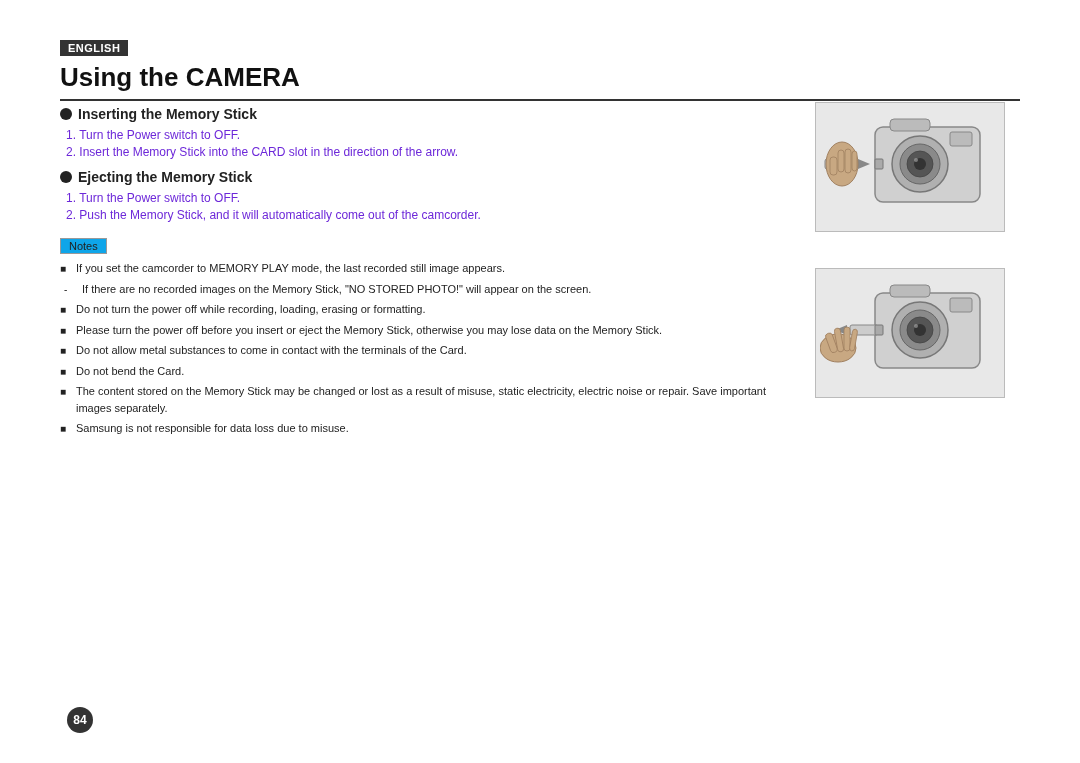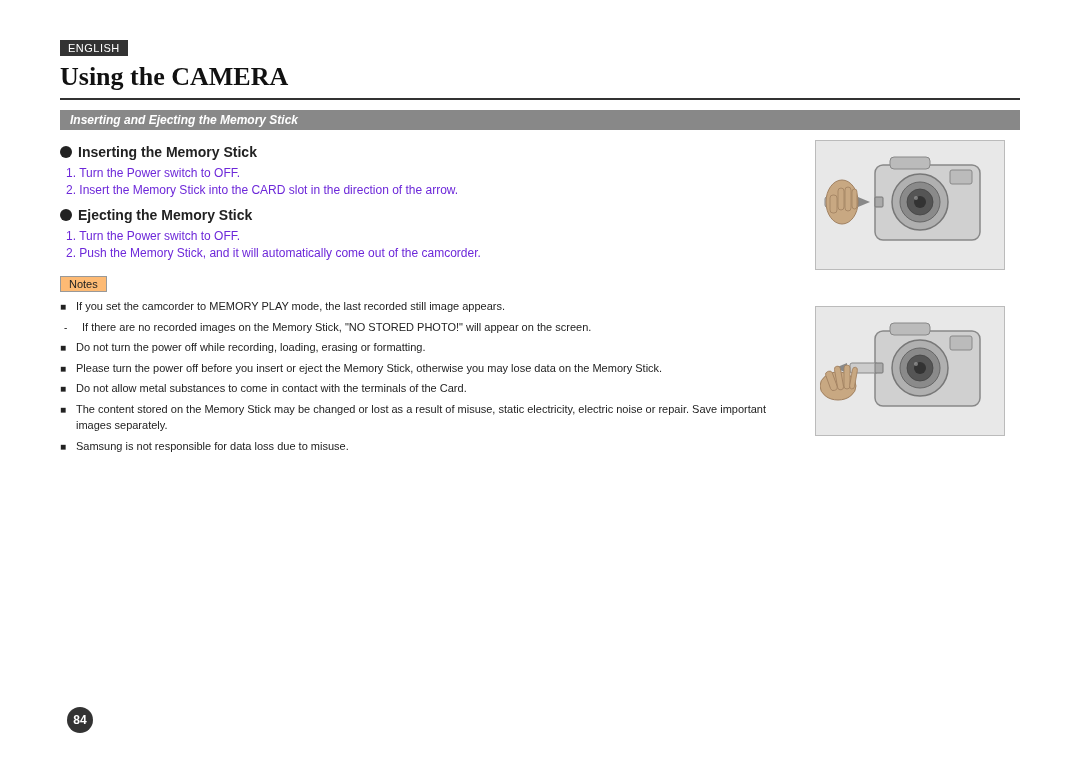--- a/index.html
+++ b/index.html
@@ -15,34 +15,33 @@
     .page {
       width: 1080px;
       height: 763px;
       padding: 40px 60px 40px 60px;
       position: relative;
     }
     .english-badge {
       background: #333;
       color: #fff;
       font-size: 11px;
-      font-weight: normal;
+      font-weight: bold;
       padding: 2px 8px;
       display: inline-block;
       margin-bottom: 6px;
       letter-spacing: 0.5px;
     }
     .main-title {
       font-size: 26px;
       font-weight: bold;
       color: #111;
       border-bottom: 2px solid #333;
       padding-bottom: 6px;
       margin-bottom: 1px;
-      font-family: Liberation Serif, serif;
     }
     .section-header {
       background: #888;
       color: #fff;
       font-size: 12px;
       font-style: italic;
       font-weight: bold;
       padding: 3px 10px;
       margin-top: 10px;
       margin-bottom: 10px;
@@ -91,21 +90,21 @@
       color: #6d28d9;
       margin-bottom: 3px;
       padding-left: 2px;
     }
     .notes-box {
       border: 1px solid #999;
       display: inline-block;
       padding: 1px 8px;
       font-size: 11px;
       margin-bottom: 6px;
-      background: #fdba74;
+      background: #0ea5e9;
     }
     .notes-list {
       list-style: none;
       padding-left: 0;
     }
     .notes-list li {
       font-size: 11px;
       color: #222;
       margin-bottom: 4px;
       padding-left: 16px;
@@ -160,21 +159,20 @@
   </style>
 </head>
 <body>
 
 <div class="page">
 
   <div class="english-badge">ENGLISH</div>
 
   <div class="main-title">Using the CAMERA</div>
 
-  <div class="section-header">Inserting and Ejecting the Memory Stick</div>
 
   <div class="content-area">
     <div class="left-col">
 
       <div class="sub-section-title">
         <span class="bullet-circle"></span>
         <span>Inserting the Memory Stick</span>
       </div>
       <ol class="numbered-list">
         <li>1.  Turn the Power switch to OFF.</li>
@@ -191,20 +189,21 @@
       </ol>
 
       <div style="margin-top:16px;">
         <div class="notes-box">Notes</div>
         <ul class="notes-list">
           <li>If you set the camcorder to MEMORY PLAY mode, the last recorded still image appears.</li>
           <li class="sub-item">If there are no recorded images on the Memory Stick, "NO STORED PHOTO!" will appear on the screen.</li>
           <li>Do not turn the power off while recording, loading, erasing or formatting.</li>
           <li>Please turn the power off before you insert or eject the Memory Stick, otherwise you may lose data on the Memory Stick.</li>
           <li>Do not allow metal substances to come in contact with the terminals of the Card.</li>
+          <li>Do not bend the Card.</li>
           <li>The content stored on the Memory Stick may be changed or lost as a result of misuse, static electricity, electric noise or repair. Save important images separately.</li>
           <li>Samsung is not responsible for data loss due to misuse.</li>
         </ul>
       </div>
     </div>
 
     <div class="right-col">
 
       <div class="camera-image">
         <svg class="cam-svg" viewBox="0 0 180 120" xmlns="http://www.w3.org/2000/svg">

